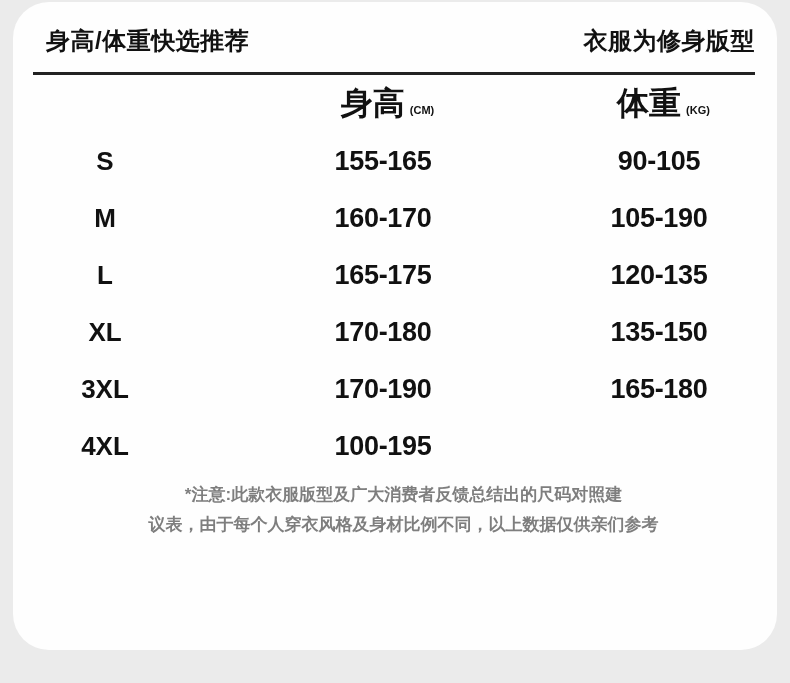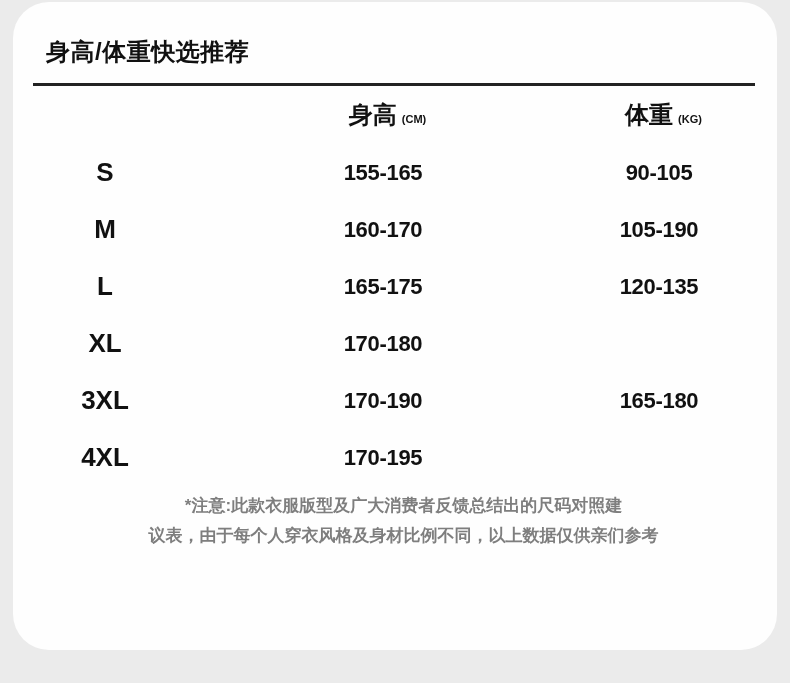--- a/index.html
+++ b/index.html
@@ -18,21 +18,21 @@
     position: absolute;
     left: 13px;
     top: 2px;
     width: 764px;
     height: 648px;
     background: #fefefe;
     border-radius: 36px;
     box-sizing: border-box;
   }
   .card-header {
-    margin: 36px 22px 0 33px;
+    margin: 25px 22px 0 33px;
     height: 28px;
     display: flex;
     justify-content: space-between;
     align-items: center;
   }
   .title {
     font-size: 24px;
     font-weight: 700;
     color: #111111;
     letter-spacing: 0.5px;
@@ -50,55 +50,56 @@
     grid-template-columns: 184px 372px 180px;
     align-items: center;
   }
   .thead-row { height: 58px; }
   .tbody-row { height: 57px; }
   .cell {
     text-align: center;
     color: #111111;
   }
   .col-label {
-    font-size: 24px;
+    font-size: 32px;
     font-weight: 700;
     margin-left: 9px;
   }
   .col-unit {
     font-size: 11px;
     font-weight: 700;
     margin-left: 5px;
   }
   .size-cell {
     font-size: 26px;
     font-weight: 600;
   }
   .num-cell {
-    font-size: 22px;
+    font-size: 27px;
     font-weight: 700;
     letter-spacing: -0.3px;
   }
   .note {
     margin-top: 5px;
     text-align: center;
     font-size: 17px;
     font-weight: 700;
     color: #7e7e7e;
     line-height: 30px;
     padding-left: 17px;
   }
 </style>
 </head>
 <body>
 
 <div class="card">
 
   <div class="card-header">
     <div class="title">身高/体重快选推荐</div>
+    <div class="title">衣服为修身版型</div>
   </div>
 
   <div class="divider"></div>
 
   <div class="size-table">
 
     <div class="trow thead-row">
       <div class="cell"></div>
       <div class="cell"><span class="col-label">身高</span><span class="col-unit">(CM)</span></div>
       <div class="cell"><span class="col-label">体重</span><span class="col-unit">(KG)</span></div>
@@ -118,32 +119,33 @@
 
     <div class="trow tbody-row">
       <div class="cell size-cell">L</div>
       <div class="cell num-cell">165-175</div>
       <div class="cell num-cell">120-135</div>
     </div>
 
     <div class="trow tbody-row">
       <div class="cell size-cell">XL</div>
       <div class="cell num-cell">170-180</div>
+      <div class="cell num-cell">135-150</div>
     </div>
 
 
     <div class="trow tbody-row">
       <div class="cell size-cell">3XL</div>
       <div class="cell num-cell">170-190</div>
       <div class="cell num-cell">165-180</div>
     </div>
 
     <div class="trow tbody-row">
       <div class="cell size-cell">4XL</div>
-      <div class="cell num-cell">170-195</div>
+      <div class="cell num-cell">100-195</div>
     </div>
 
   </div>
 
   <div class="note">
     <div>*注意:此款衣服版型及广大消费者反馈总结出的尺码对照建</div>
     <div>议表，由于每个人穿衣风格及身材比例不同，以上数据仅供亲们参考</div>
   </div>
 
 </div>

